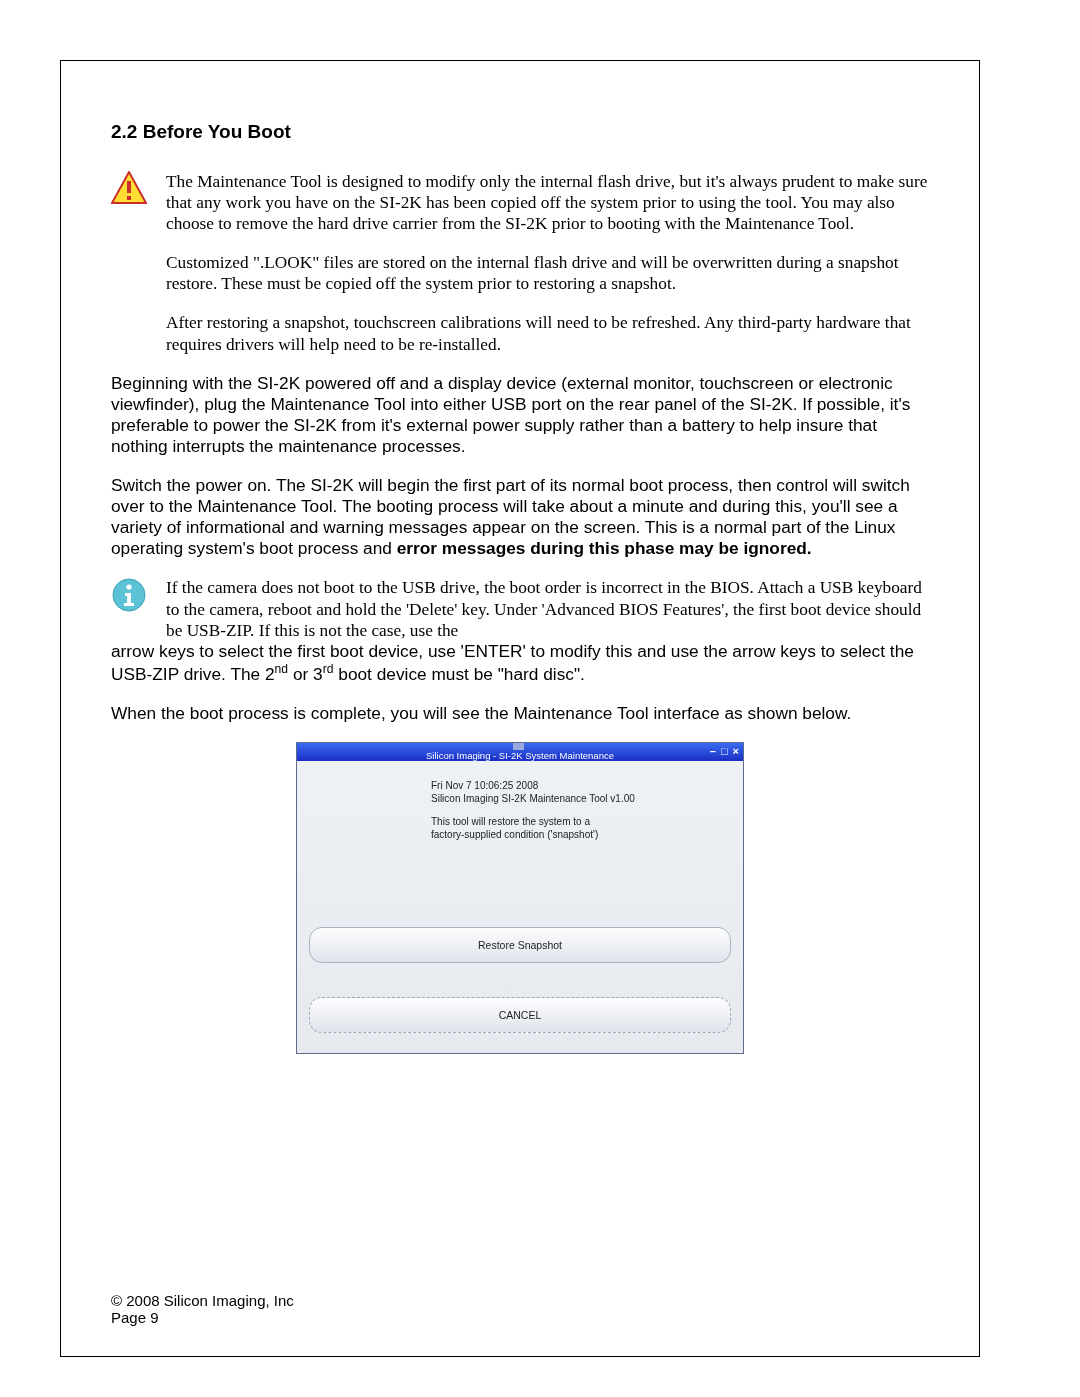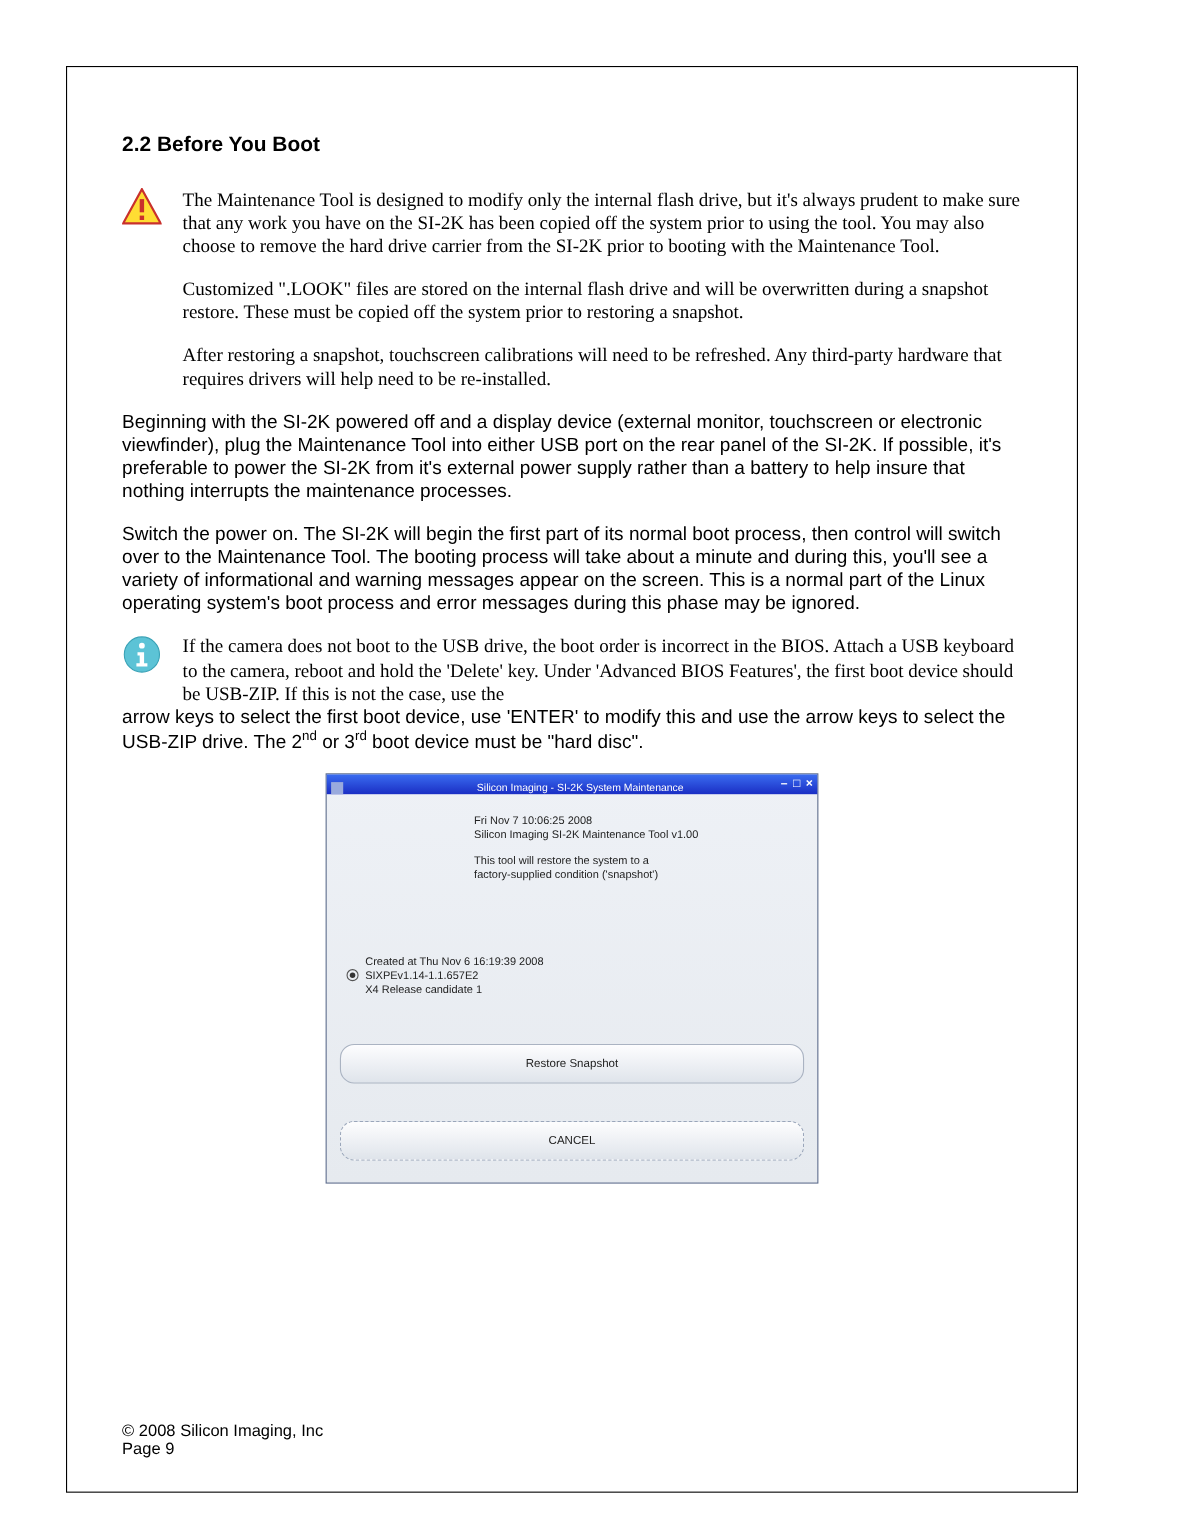--- a/index.html
+++ b/index.html
@@ -41,43 +41,44 @@
   }
   .iconrow .textcol {
     flex: 1;
   }
   .warn-icon svg, .info-icon svg { display:block; }
   .para {
     font-size: 17.3px;
     line-height: 1.22;
     margin-bottom: 18px;
   }
-  .bold { font-weight: normal; }
+  .bold { font-weight: bold; }
   sup { font-size: 0.7em; }
   .screenshot-wrap {
     display: flex;
     justify-content: center;
     margin-top: 16px;
   }
   .app-window {
     width: 446px;
     border: 1px solid #5a6a8a;
     background: linear-gradient(#eef1f6, #e6eaef);
     font-family: Tahoma, Verdana, sans-serif;
     color: #222;
   }
   .titlebar {
     height: 18px;
     background: linear-gradient(#3a6cf0, #1a2ec4);
     display: flex;
-    align-items: flex-end;
+    align-items: center;
     color: #fff;
     font-size: 10px;
     position: relative;
     padding: 0 4px;
+    flex-direction: column;
   }
   .titlebar .title-icon {
     width: 11px; height: 11px;
     margin-right: 4px;
     background: #9ad; 
     display: inline-block;
   }
   .titlebar .title-text {
     flex: 0 1 auto;
     margin: 0 auto;
@@ -179,20 +180,21 @@
         </span>
       </div>
       <div class="textcol">
         <div class="para" style="margin-bottom:0;">If the camera does not boot to the USB drive, the boot order is incorrect in the BIOS.  Attach a USB keyboard to the camera, reboot and hold the 'Delete' key.  Under 'Advanced BIOS Features', the first boot device should be USB-ZIP.  If this is not the case, use the </div>
       </div>
     </div>
     <div class="para">
       <span>arrow keys to select the first boot device, use 'ENTER' to modify this and use the arrow keys to select the USB-ZIP drive. The 2</span><sup>nd</sup><span> or 3</span><sup>rd</sup><span> boot device must be "hard disc".</span>
     </div>
 
+    <div class="para">When the boot process is complete, you will see the Maintenance Tool interface as shown below.</div>
 
     <div class="screenshot-wrap">
       <div class="app-window">
         <div class="titlebar">
           <span class="title-icon"></span>
           <span class="title-text">Silicon Imaging - SI-2K System Maintenance</span>
           <span class="win-controls">
             <span>–</span>
             <span>□</span>
             <span>×</span>
@@ -202,28 +204,20 @@
         <div class="panel-intro">
           <div>Fri Nov  7 10:06:25 2008</div>
           <div>Silicon Imaging SI-2K Maintenance Tool v1.00</div>
           <div style="height:10px;"></div>
           <div>This tool will restore the system to a</div>
           <div>factory-supplied condition ('snapshot')</div>
         </div>
 
         <div style="height:28px;"></div>
 
-        <div class="panel-snap">
-          <span class="radio-dot"></span>
-          <span>
-            <div>Created at Thu Nov  6 16:19:39 2008</div>
-            <div>SIXPEv1.14-1.1.657E2</div>
-            <div>X4 Release candidate 1</div>
-          </span>
-        </div>
 
         <div style="height:20px;"></div>
 
         <div class="app-btn">Restore Snapshot</div>
         <div style="height:6px;"></div>
         <div class="app-btn cancel">CANCEL</div>
         <div style="height:6px;"></div>
       </div>
     </div>
 

